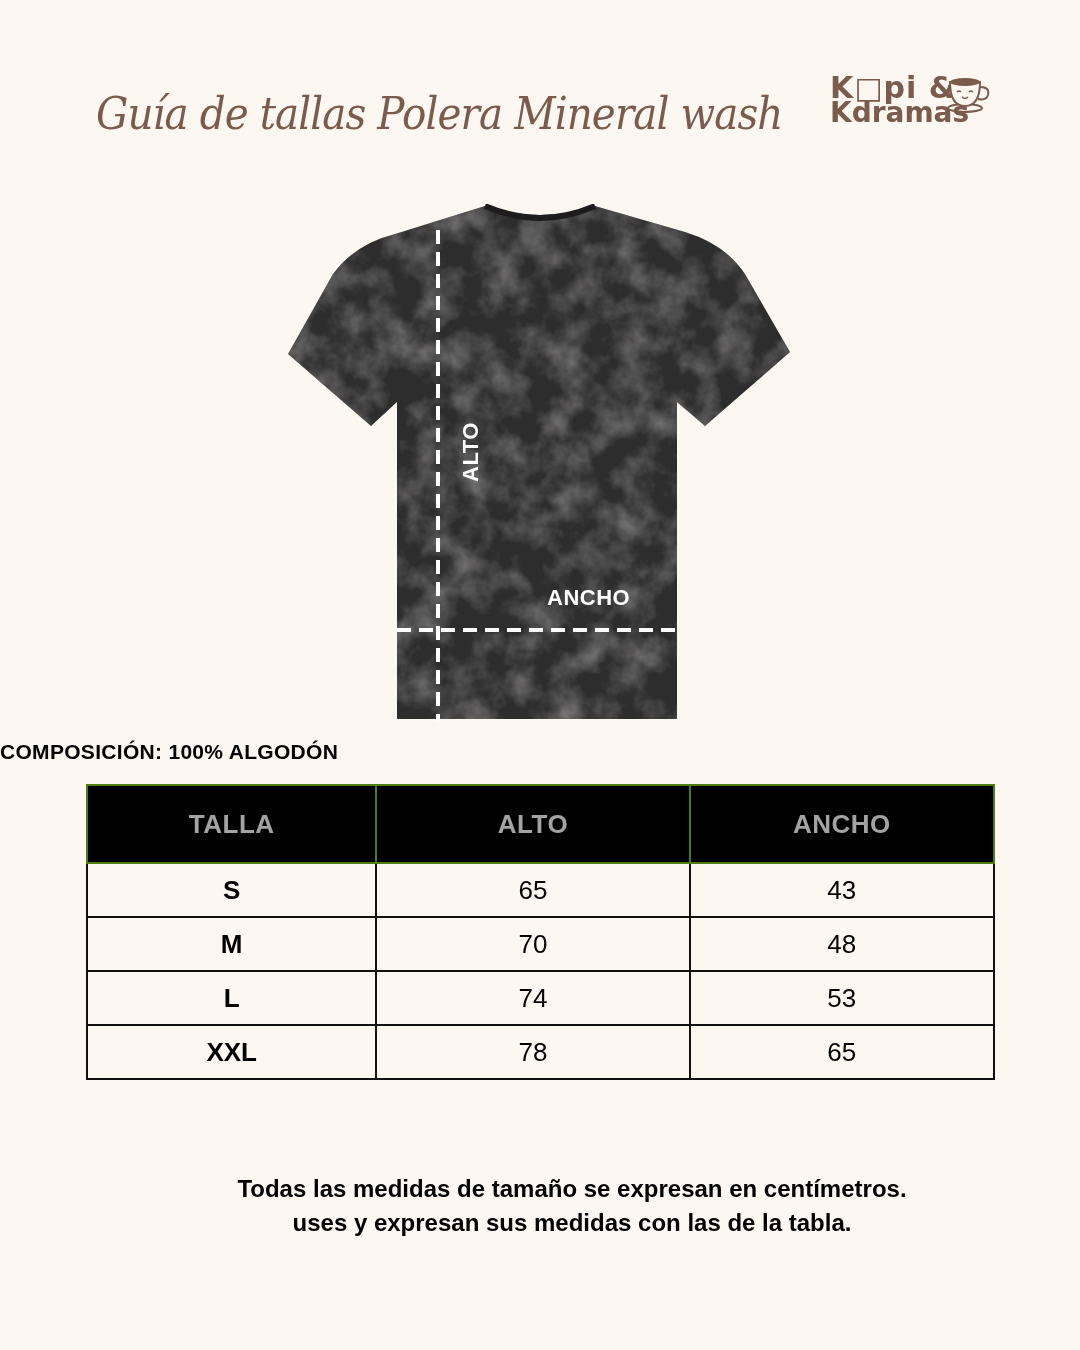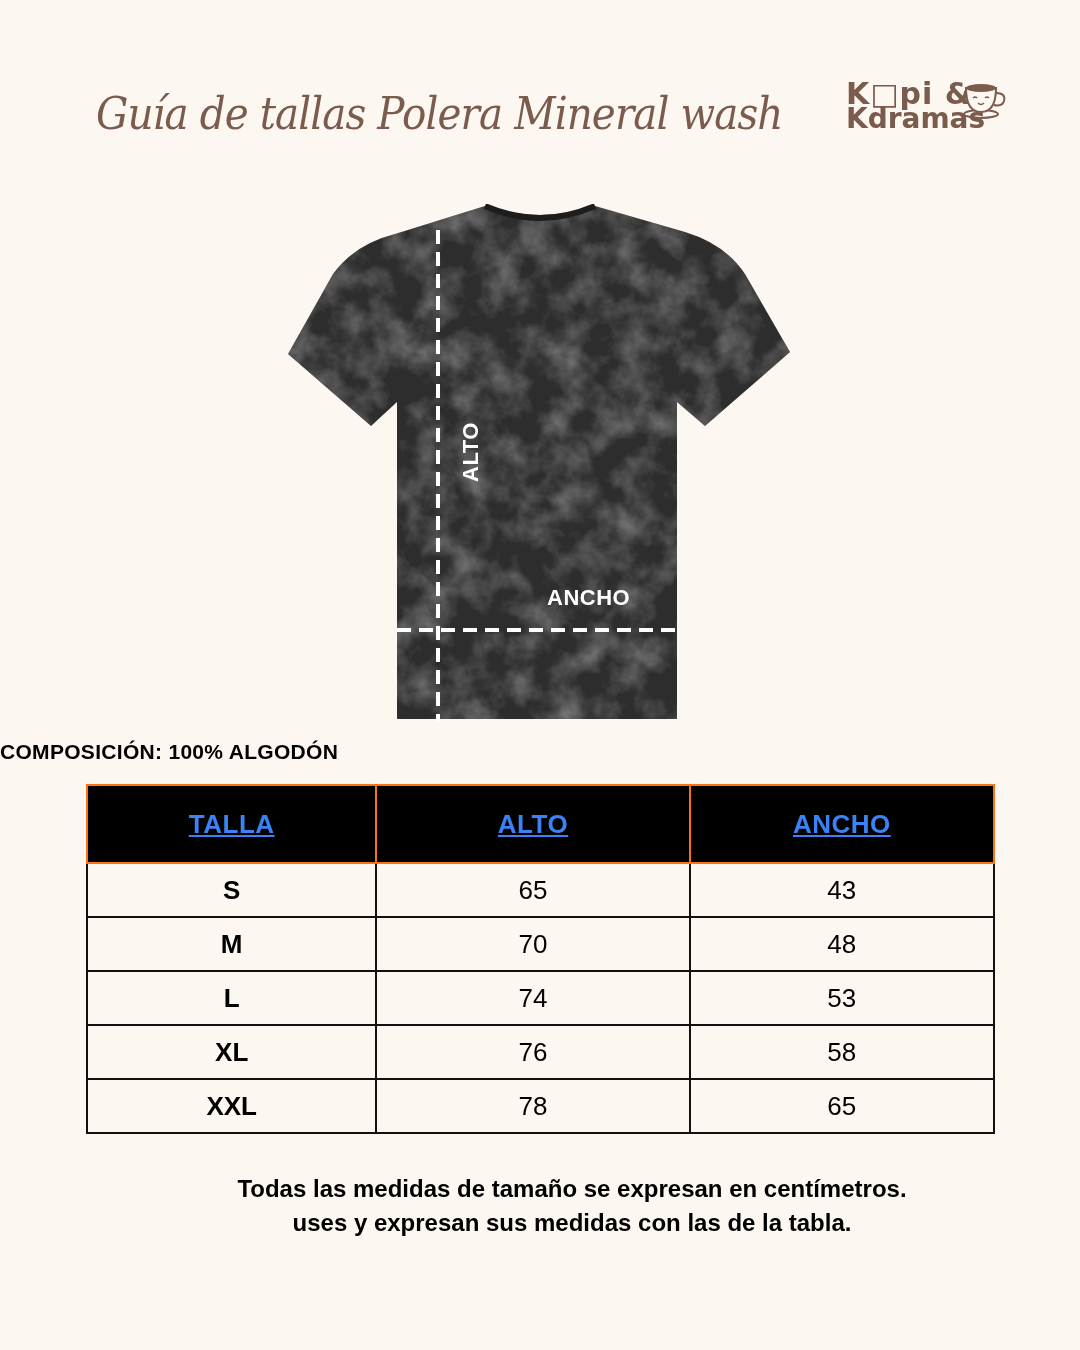--- a/index.html
+++ b/index.html
@@ -5,21 +5,21 @@
   html, body { margin:0; padding:0; }
   body {
     width:1080px; height:1350px; background:#fdf7f2; position:relative; overflow:hidden;
     font-family:"Liberation Sans", sans-serif; color:#000;
   }
   .title {
     position:absolute; left:96px; top:88px; font-family:"DejaVu Serif", serif; font-style:italic;
     font-size:44px; color:#7a5b4c; letter-spacing:-1px; white-space:nowrap;
     transform:scaleX(0.92); transform-origin:left center;
   }
-  .logo { position:absolute; left:830px; top:80px; width:170px; height:66px;margin-left:16px; }
+  .logo { position:absolute; left:830px; top:74px; width:170px; height:66px; }
   .logo .l1, .logo .l2 {
     position:absolute; font-family:"DejaVu Sans", sans-serif; font-weight:bold; color:#7a5b4c; white-space:nowrap;
   }
   .logo .l1 { left:0; top:-4px; font-size:30px; letter-spacing:1px; }
   .logo .l2 { left:0; top:22px; font-size:28px; }
   .logo svg { position:absolute; left:115px; top:0; }
 
   .shirt { position:absolute; left:285px; top:204px; width:510px; height:522px; }
   .shirt svg { position:absolute; left:0; top:0; }
   .lbl { position:absolute; color:#fff; font-weight:bold; font-family:"Liberation Sans", sans-serif; font-size:22px; letter-spacing:0.5px; }
@@ -28,23 +28,22 @@
 
   .composition {
     position:absolute; left:0; width:1080px; top:740px; text-align:left;
     font-weight:bold; font-size:21px; letter-spacing:0.3px;
   }
   table.sizes {
     position:absolute; left:86px; top:784px; width:909px; border-collapse:collapse;
     font-family:"Liberation Sans", sans-serif;
   }
   table.sizes th {
-    background:#000; color:#3b82f6; height:74px; font-size:26px; font-weight:bold; letter-spacing:0.5px;
-    border:2px solid #f97316;
-    text-decoration:underline;
+    background:#000; color:#a3a3a3; height:74px; font-size:26px; font-weight:bold; letter-spacing:0.5px;
+    border:2px solid #4d7c0f;
   }
   table.sizes td {
     border:2px solid #111; height:50px; text-align:center; font-size:26px; background:#fdf7f2;
   }
   table.sizes td.size { font-weight:bold; }
   table.sizes col.c1 { width:290px; } table.sizes col.c2 { width:314px; } table.sizes col.c3 { width:305px; }
 
   .note {
     position:absolute; left:0; width:1080px; top:1172px; text-align:center; font-weight:bold;
     font-size:24px; line-height:34px;padding-left:32px;
@@ -112,25 +111,20 @@
       <td class="size">M</td>
       <td>70</td>
       <td>48</td>
     </tr>
     <tr>
       <td class="size">L</td>
       <td>74</td>
       <td>53</td>
     </tr>
     <tr>
-      <td class="size">XL</td>
-      <td>76</td>
-      <td>58</td>
-    </tr>
-    <tr>
       <td class="size">XXL</td>
       <td>78</td>
       <td>65</td>
     </tr>
   </tbody>
 </table>
 
 <div class="note">
   <div>Todas las medidas de tamaño se expresan en centímetros.</div>
   <div>uses y expresan sus medidas con las de la tabla.</div>

